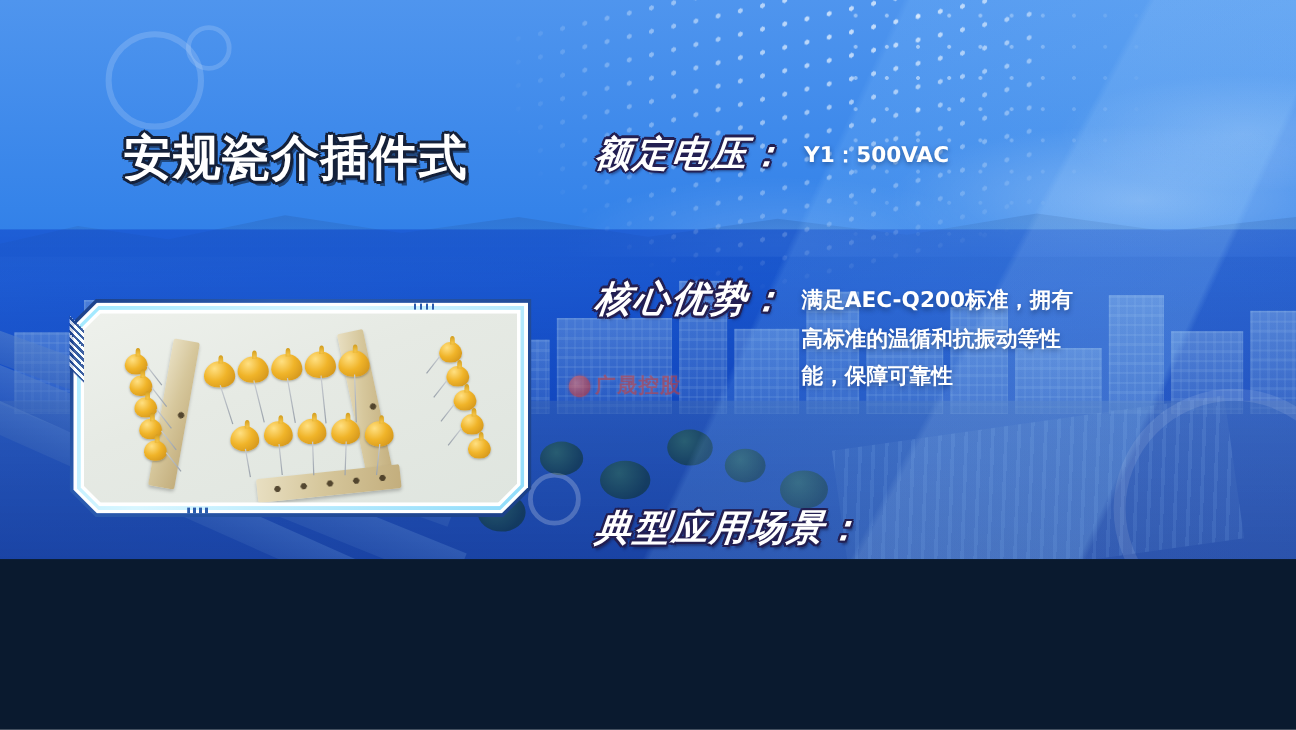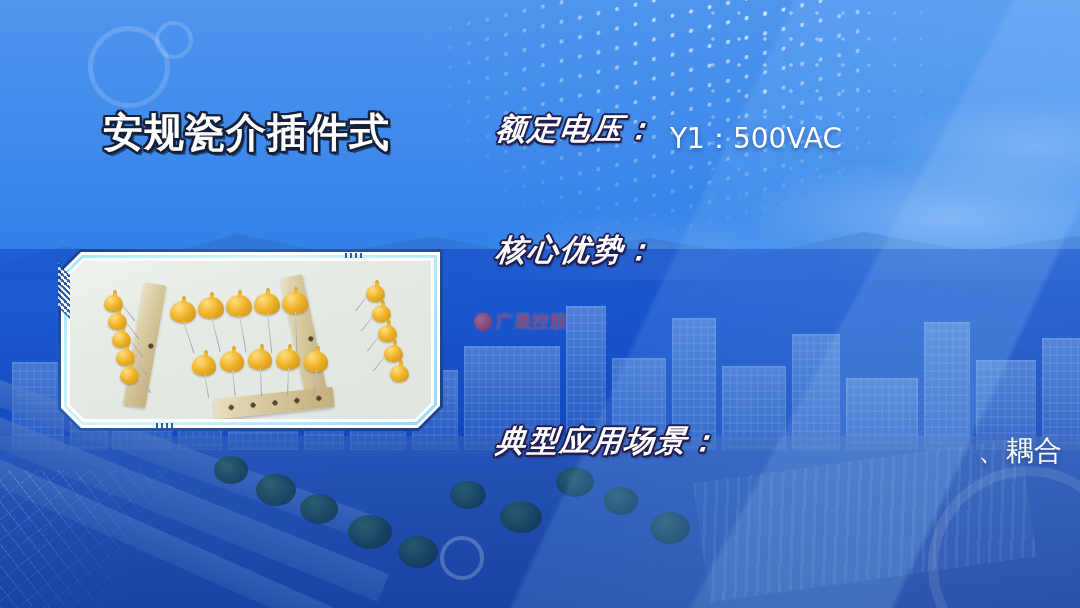--- a/index.html
+++ b/index.html
@@ -3,21 +3,21 @@
 <meta charset="utf-8">
 <style>
   html, body {
     margin: 0;
     padding: 0;
     background: #0a1a2f;
   }
   .stage {
     position: relative;
     width: 1080px;
-    height: 608px;
+    height: 466px;
     overflow: hidden;
     font-family: "Liberation Sans", "DejaVu Sans", sans-serif;
     background: linear-gradient(165deg, #5a9bf0 0%, #3f8ced 22%, #2f7ee6 45%, #1f6fd8 70%, #1862cc 100%);
   }
 
   
   .sky {
     position: absolute;
     left: 0; top: 0; width: 100%; height: 46%;
     background:
@@ -292,22 +292,22 @@
     white-space: nowrap;
     transform: skewX(-6deg);
     text-shadow:
       -2px 0 0 #231f52, 2px 0 0 #231f52, 0 -2px 0 #231f52, 0 2px 0 #231f52,
       -1.5px -1.5px 0 #231f52, 1.5px -1.5px 0 #231f52, -1.5px 1.5px 0 #231f52, 1.5px 1.5px 0 #231f52,
       2px 3px 2px rgba(18,20,55,0.5);
   }
   .spec-value {
     color: #ffffff;
     font-family: "DejaVu Sans", "Liberation Sans", sans-serif;
-    font-weight: 400;
-    font-size: 28px;
+    font-weight: 700;
+    font-size: 18px;
     line-height: 1.76;
     text-shadow: 0 2px 4px rgba(10,30,70,0.45);
   }
   .spec-value .line { display: block; }
 
   #spec-voltage { left: 496px; top: 112px; }
   #spec-voltage .spec-value { margin-left: 14px; margin-top: 2px; }
 
   #spec-advantage { left: 496px; top: 233px; width: 560px; }
   #spec-advantage .spec-value { margin-left: 12px; margin-top: 2px; width: 380px; }
@@ -452,22 +452,26 @@
 
   <div class="spec" id="spec-voltage">
     <span class="cal-label">额定电压：</span>
     <span class="spec-value">
       <span class="line">Y1：500VAC</span>
     </span>
   </div>
 
   <div class="spec" id="spec-advantage">
     <span class="cal-label">核心优势：</span>
+    <span class="spec-value">
+      <span class="line">满足AEC-Q200标准，拥有</span>
+      <span class="line">高标准的温循和抗振动等性</span>
+      <span class="line">能，保障可靠性</span>
+    </span>
   </div>
 
   <div class="spec" id="spec-application">
     <span class="cal-label">典型应用场景：</span>
     <span class="spec-value">
-      <span class="line line2">、耦合</span>
     </span>
   </div>
 
 </div>
 
 </body></html>

